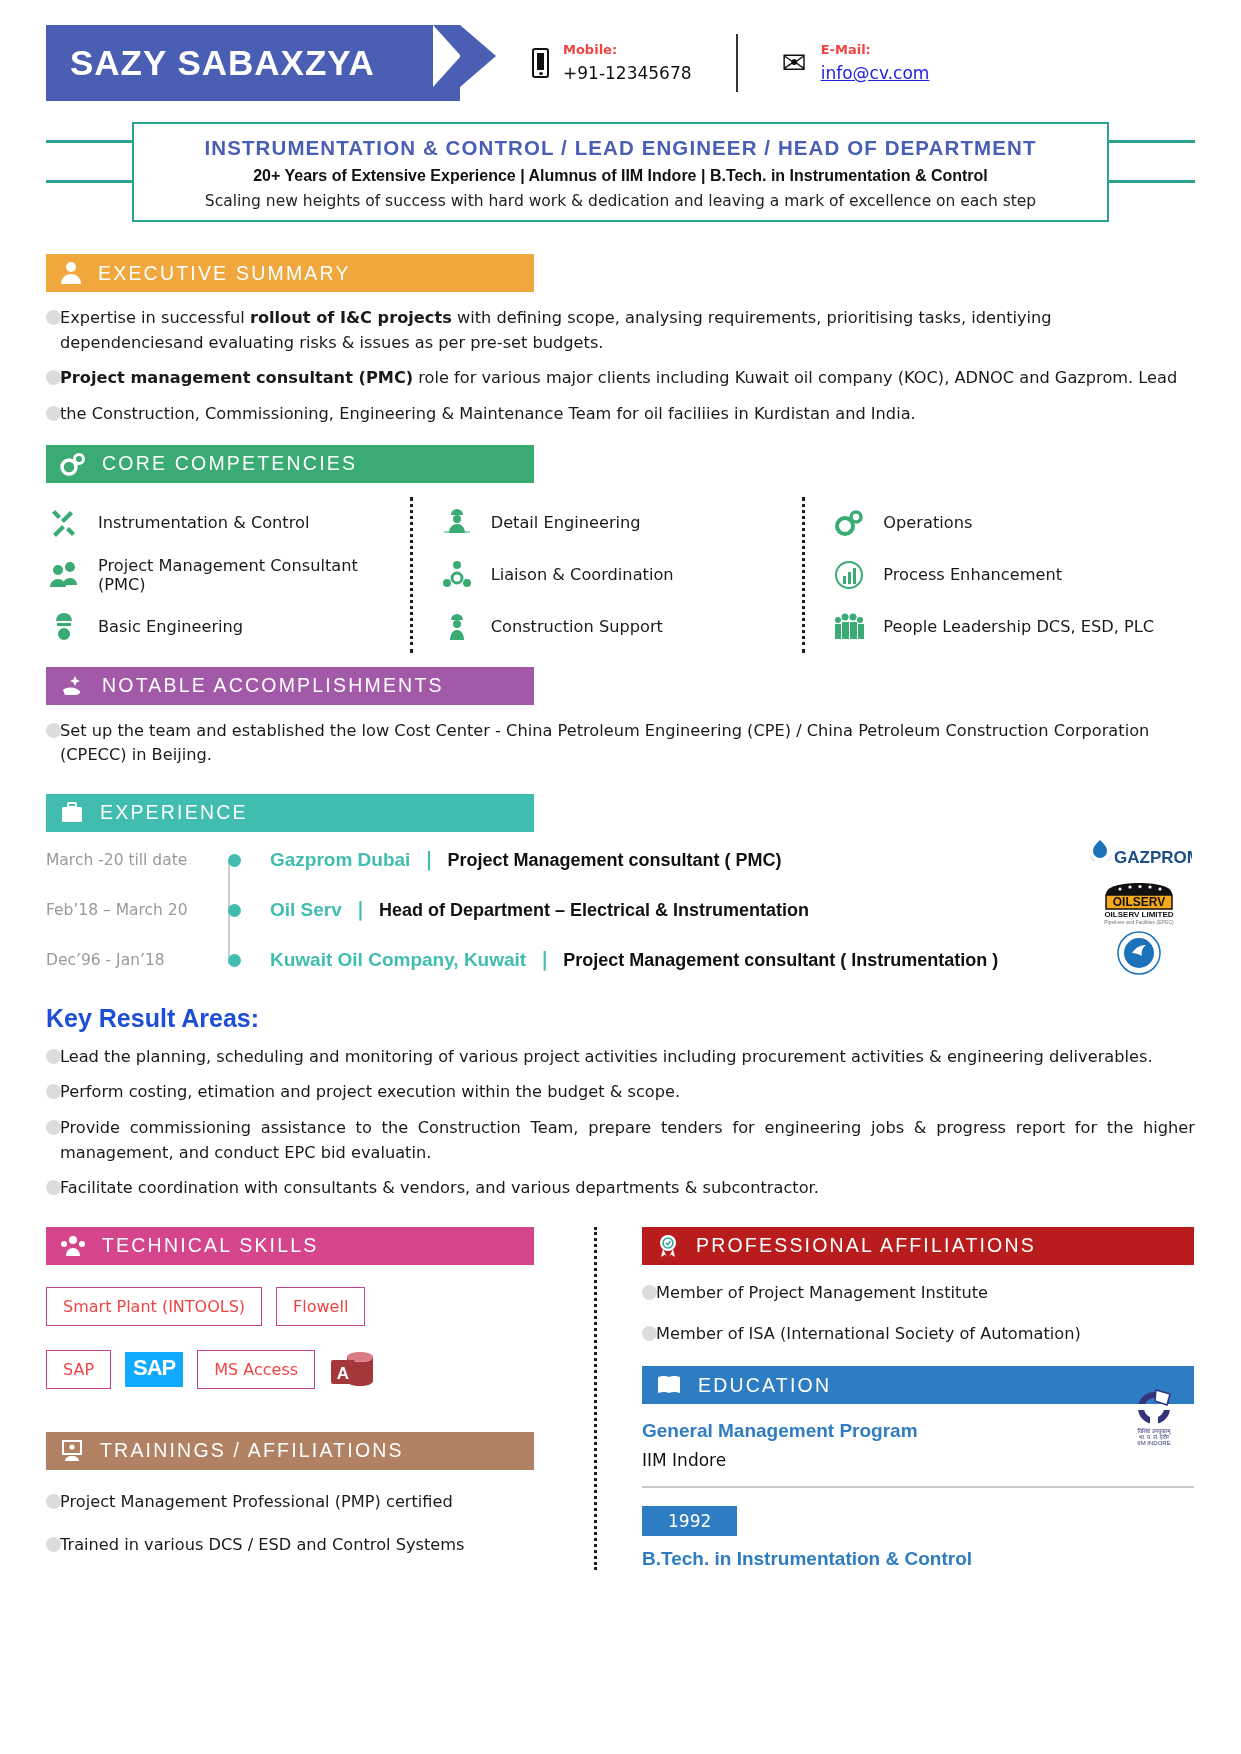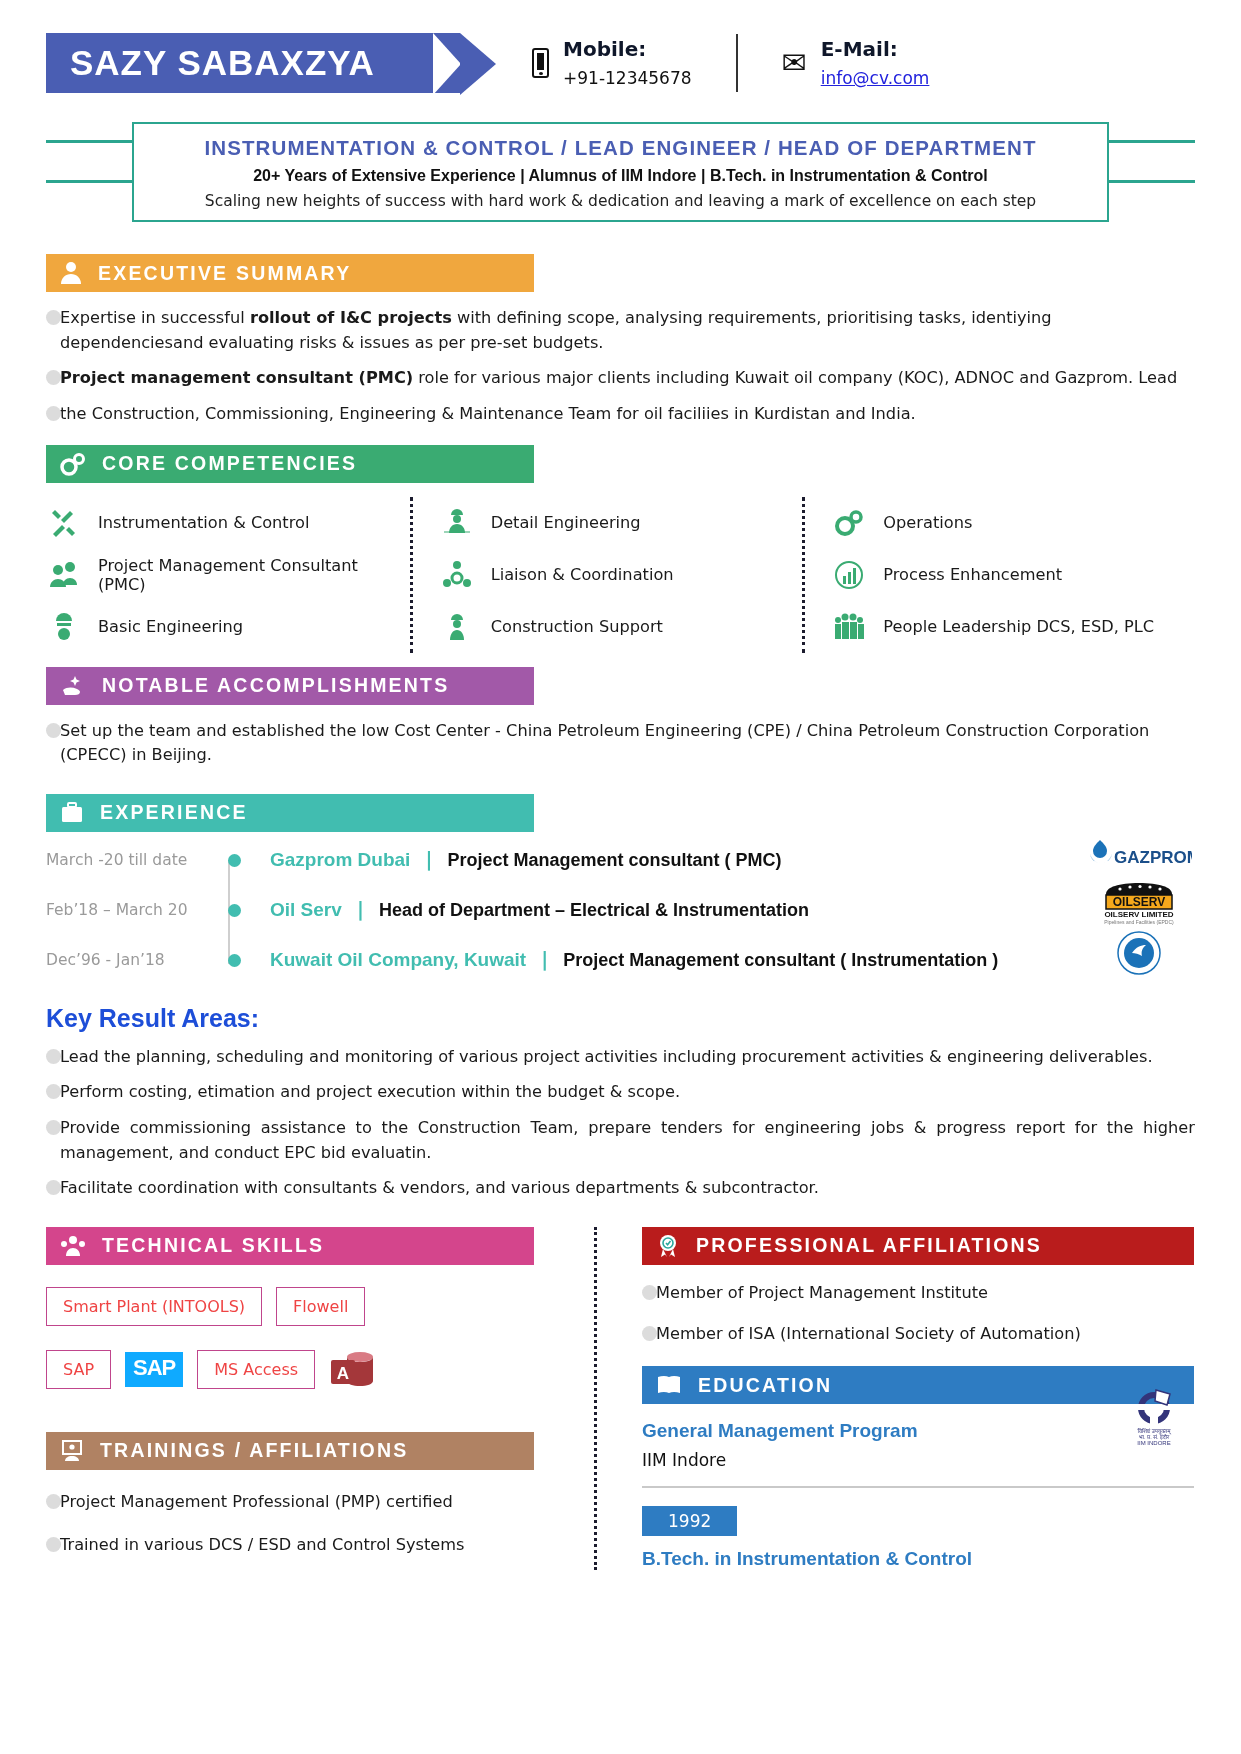--- a/index.html
+++ b/index.html
@@ -12,36 +12,36 @@
     overflow: hidden;
   }
   .page { position: relative; width: 1241px; height: 1754px; padding: 0 46px; }
 
   
   .header { display: flex; align-items: center; padding-top: 34px; height: 92px; }
   .name-ribbon {
     background: #4a5eb3; color: #fff;
     font-size: 35px; font-weight: bold; letter-spacing: 1px;
     display: flex; align-items: center;
-    height: 60px; padding: 0 36px 0 24px;
+    height: 76px; padding: 0 36px 0 24px;
     position: relative; width: 414px;
     font-family: "Liberation Sans", sans-serif;
   }
   .name-ribbon::after {
     content: ""; position: absolute; right: -36px; top: 0;
     border-top: 31px solid transparent; border-bottom: 31px solid transparent;
     border-left: 36px solid #4a5eb3;
   }
   .name-ribbon .cut { position: absolute; right: -1px; top: 0;
     border-top: 31px solid transparent; border-bottom: 31px solid transparent;
     border-left: 28px solid #ffffff; }
   .contact-group { display: flex; align-items: center; margin-left: 72px; }
   .contact-block { display: flex; align-items: center; gap: 14px; }
   .contact-text { line-height: 1.55; }
-  .contact-label { font-weight: bold; font-size: 20px; color: #0f172a; }
+  .contact-label { font-weight: bold; font-size: 13px; color: #ef4444; }
   .contact-value { font-size: 17px; color: #111; }
   .contact-value a { color: #2222dd; text-decoration: underline; }
   .vdivider { width: 2px; height: 58px; background: #333; margin: 0 44px; }
   .phone-icon { width: 17px; height: 30px; border: 2px solid #111; border-radius: 3px;
      position: relative; }
   .phone-icon::before { content:""; position:absolute; top:3px; left:3px; right:3px; bottom:6px; background:#111;}
   .phone-icon::after { content:""; position:absolute; bottom:1px; left:50%; margin-left:-2px; width:4px; height:3px; background:#111; border-radius:50%;}
   .mail-icon { font-size: 30px; line-height: 1; color: #111; }
 
   
@@ -57,21 +57,21 @@
   .t-line1 { color: #4a5eb3; font-weight: bold; font-size: 20.5px; letter-spacing: 1.1px;
              font-family: "Liberation Sans", sans-serif; }
   .t-line2 { font-weight: bold; font-size: 16px; margin-top: 7px; color: #111;
              font-family: "Liberation Sans", sans-serif; }
   .t-line3 { font-size: 15.5px; margin-top: 7px; color: #222; }
 
   
   .secbar {
     display: flex; align-items: center; gap: 16px;
     height: 38px; padding-left: 14px; color: #fff;
-    font-size: 19.5px; font-weight: bold; letter-spacing: 2.2px;
+    font-size: 19.5px; font-weight: normal; letter-spacing: 2.2px;
     font-family: "Liberation Sans", sans-serif;
   }
   .secbar svg { flex: none; }
   .bar-orange { background: #f0a73e; width: 488px; }
   .bar-green  { background: #3aab72; width: 488px; }
   .bar-purple { background: #a259a8; width: 488px; }
   .bar-teal   { background: #41bdb0; width: 488px; }
   .bar-pink   { background: #d4458c; width: 488px; }
   .bar-brown  { background: #b08263; width: 488px; }
   .bar-teal2  { background: #b91c1c; width: 552px; }

